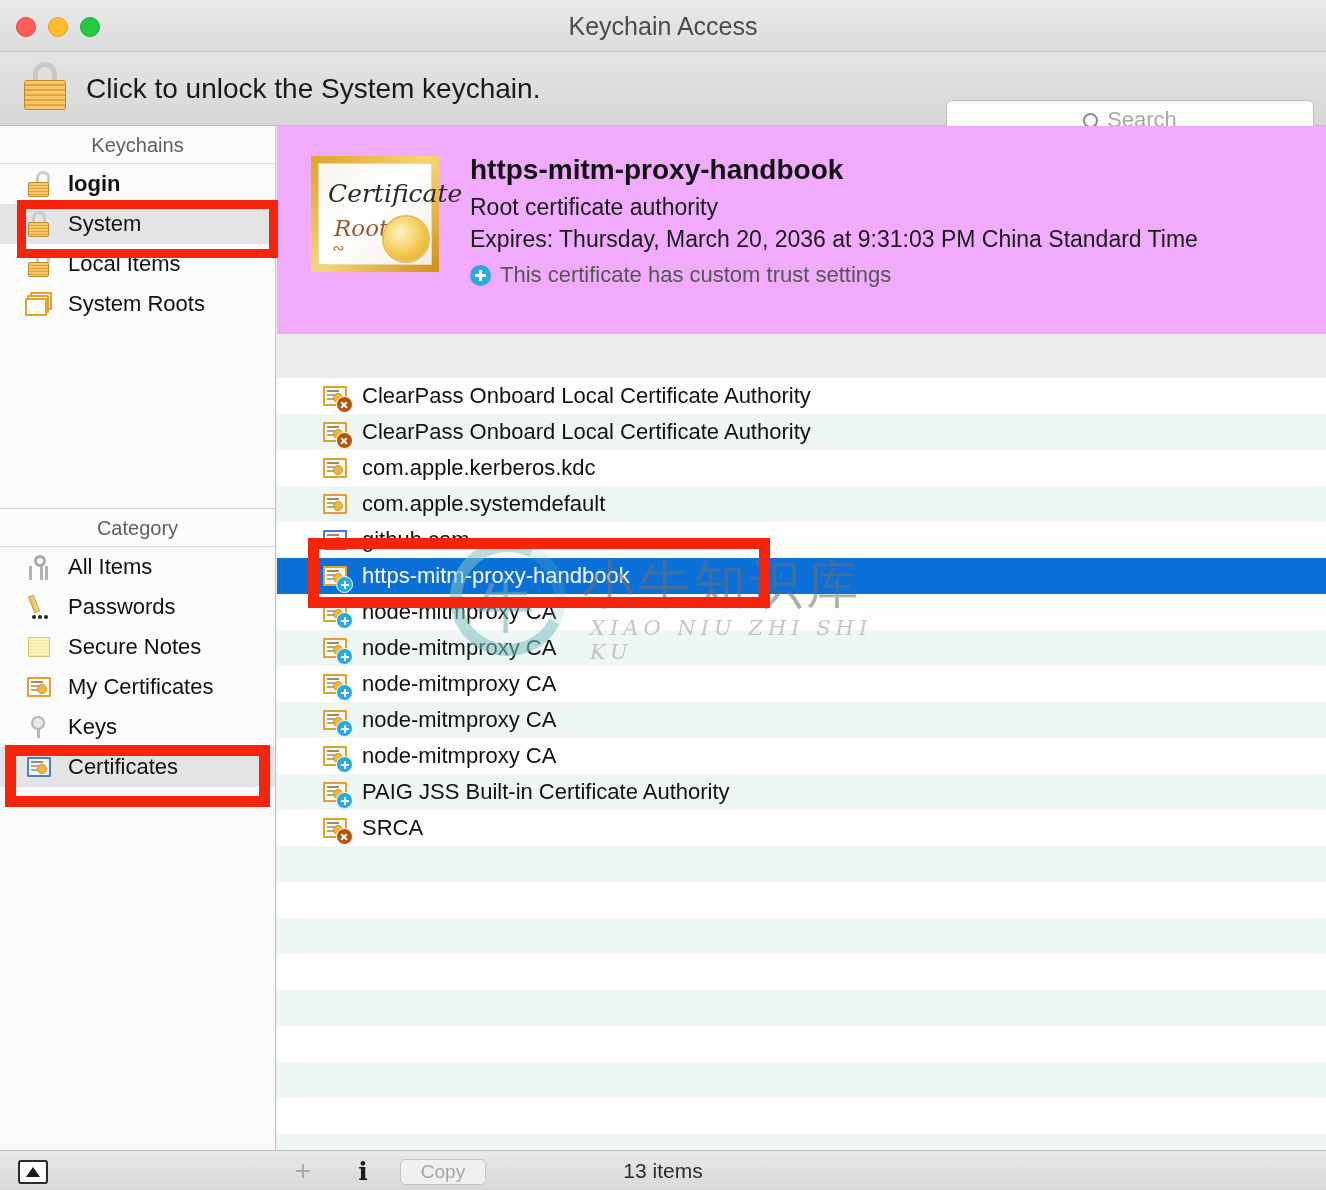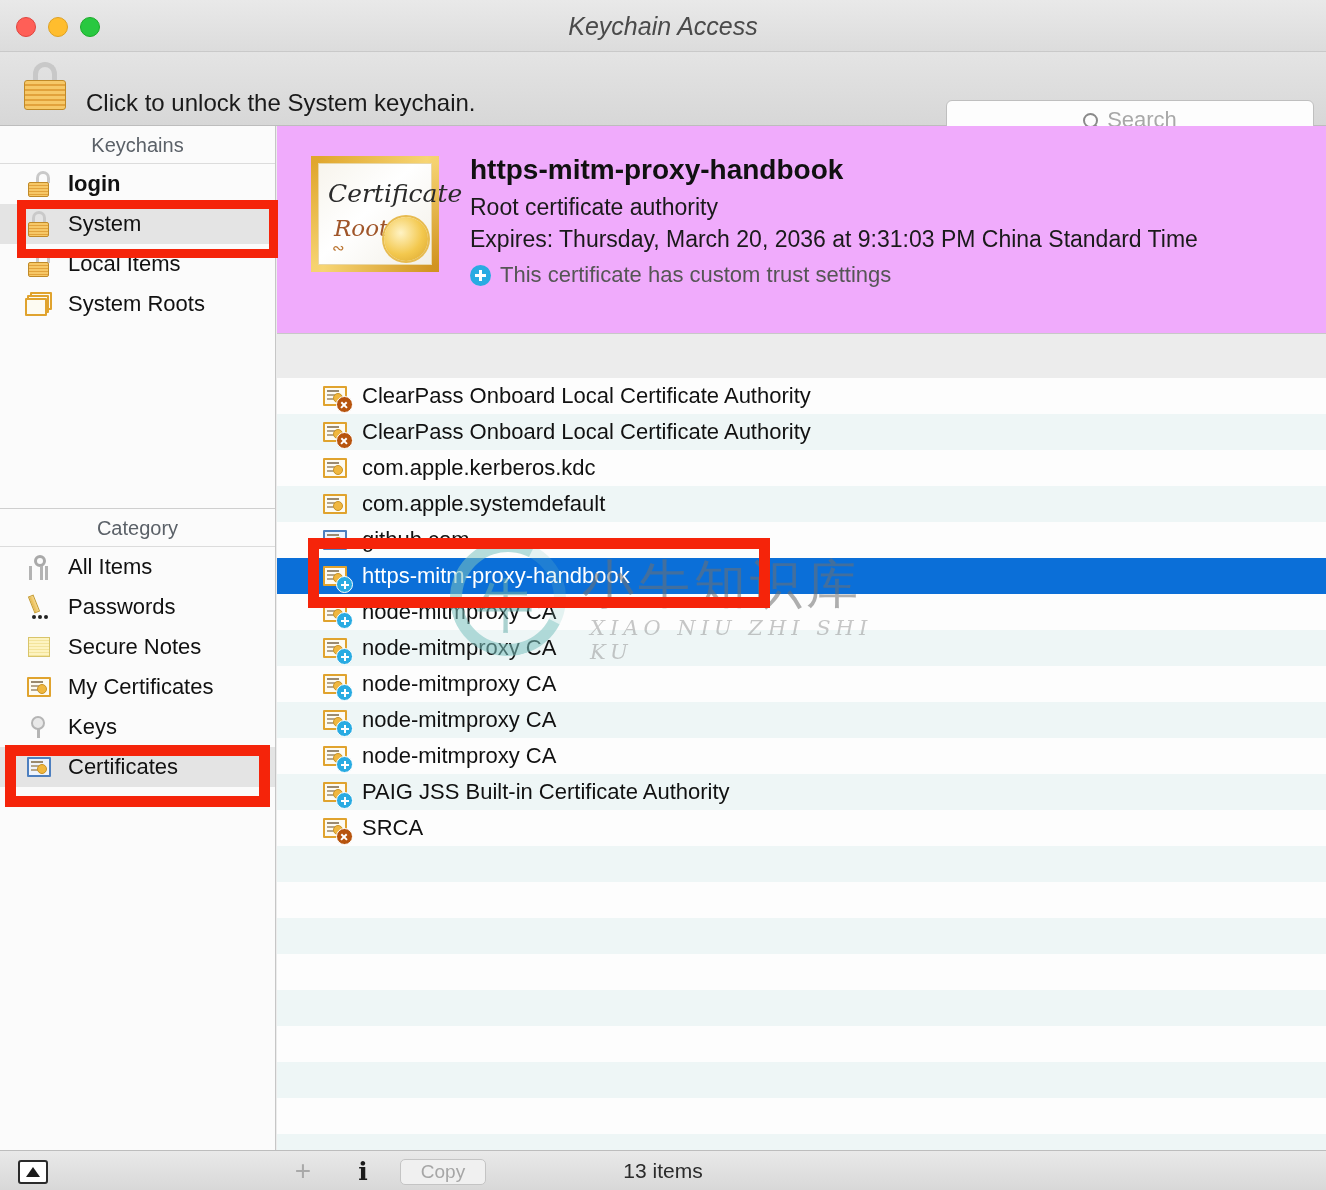--- a/index.html
+++ b/index.html
@@ -11,21 +11,20 @@
   #app {
     position: relative; width: 1326px; height: 1190px;
     background: #ececec;
   }
 
   
   .titlebar {
     position: absolute; left: 0; top: 0; width: 1326px; height: 52px;
     background: linear-gradient(to bottom, #e9e9e9, #dcdcdc);
     border-bottom: 1px solid #c9c9c9;
-    font-style: italic;
   }
   .lights { position: absolute; left: 16px; top: 17px; display: flex; gap: 12px; }
   .light { width: 20px; height: 20px; border-radius: 50%; }
   .light.red    { background: #ff5f57; border: 1px solid #e0443e; }
   .light.yellow { background: #ffbd2e; border: 1px solid #dea123; }
   .light.green  { background: #28c840; border: 1px solid #1aab29; }
   .win-title {
     position: absolute; left: 0; top: 12px; width: 1326px;
     text-align: center; font-size: 25px; color: #4a4a4a;
   }
@@ -44,21 +43,21 @@
     border-radius: 12px 12px 0 0;
     background: transparent;
   }
   .padlock .body {
     position: absolute; left: 3px; top: 20px; width: 42px; height: 30px;
     border-radius: 3px;
     background: repeating-linear-gradient(to bottom,#f6c868 0px,#f6c868 3px,#e2a23c 3px,#e2a23c 5px);
     border: 1px solid #c08a28;
   }
   .unlock-text {
-    position: absolute; left: 86px; top: 88px; font-size: 24px; color: #1a1a1a;
+    position: absolute; left: 86px; top: 74px; font-size: 28px; color: #1a1a1a;
     line-height: 1; transform: translateY(-50%); margin-top: -37px;
   }
   .search-field {
     position: absolute; right: 12px; top: 68px; transform: translateY(-50%);
     width: 368px; height: 40px; background: #fdfdfd;
     border: 1px solid #bfbfbf; border-radius: 6px;
     display: flex; align-items: center; justify-content: center;
   }
   .search-inner { display: flex; align-items: center; gap: 9px; text-align: center; }
   .mag {

